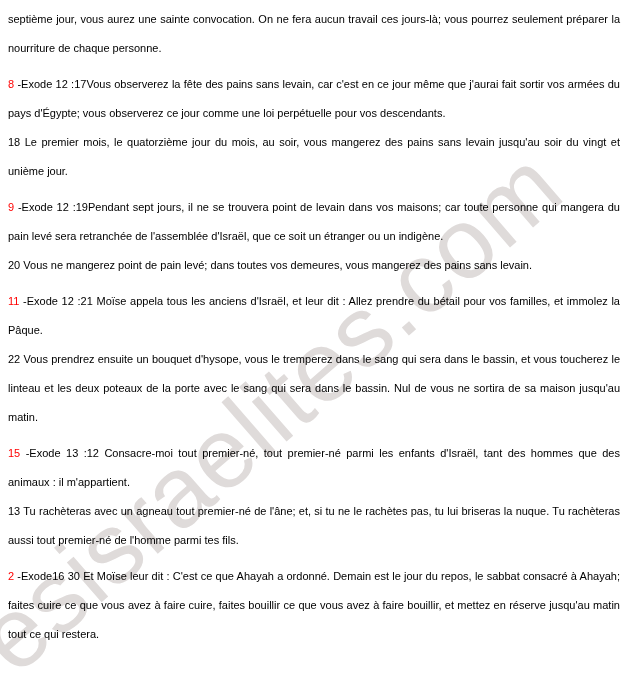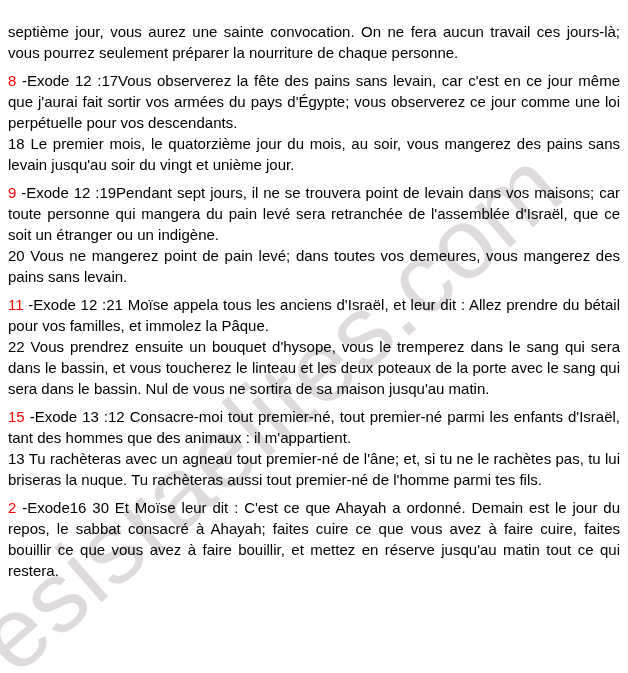--- a/index.html
+++ b/index.html
@@ -18,25 +18,24 @@
     font-size: 100px;
     letter-spacing: 1px;
     white-space: nowrap;
     z-index: 0;
     user-select: none;
   }
   .doc {
     position: relative;
     z-index: 1;
     padding: 5px 8px 0 8px;
-    font-size: 15px;
-    line-height: 21px;
+    font-size: 11px;
+    line-height: 29px;
     color: #000000;
     text-align: justify;
-    margin-top: 16px;
   }
   .doc p {
     margin: 0 0 7px 0;
     white-space: pre-wrap;
   }
   .run-n   { }
   .run-red { color: var(--accent-red, #ff0000); }
   .run-b   { font-weight: normal; }
   .run-wavy {
     text-decoration-line: underline;

